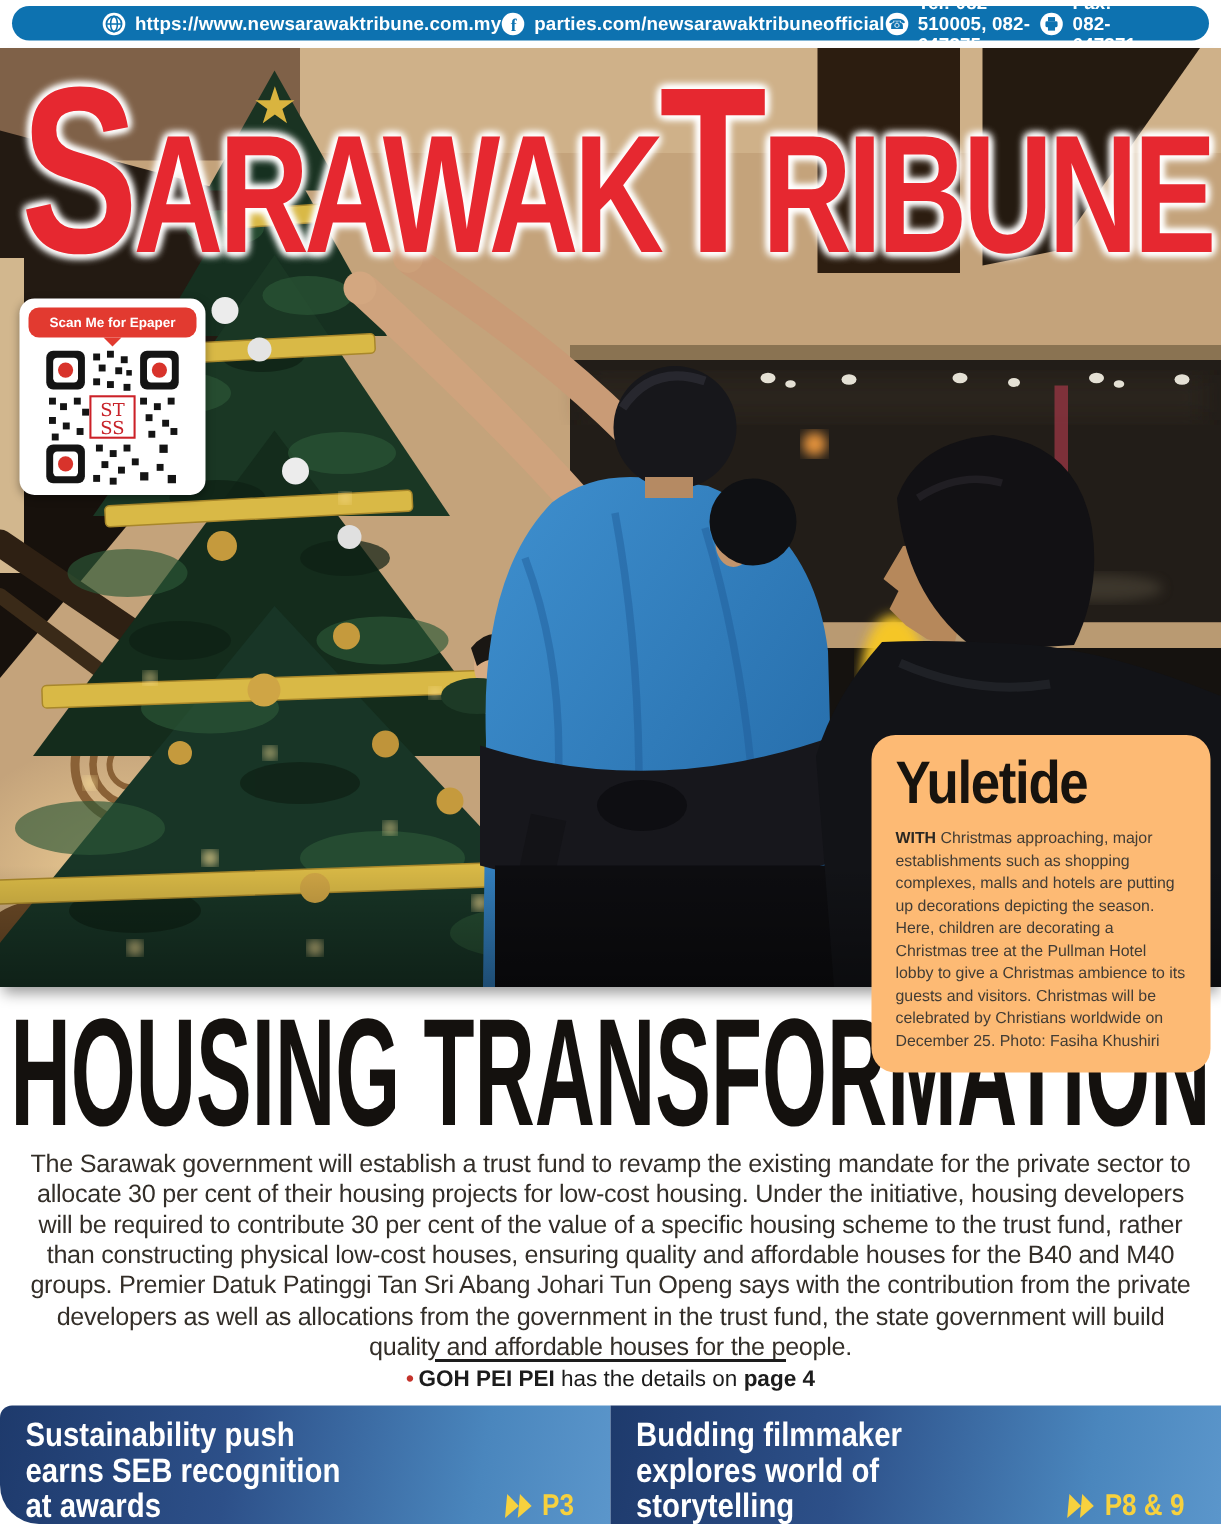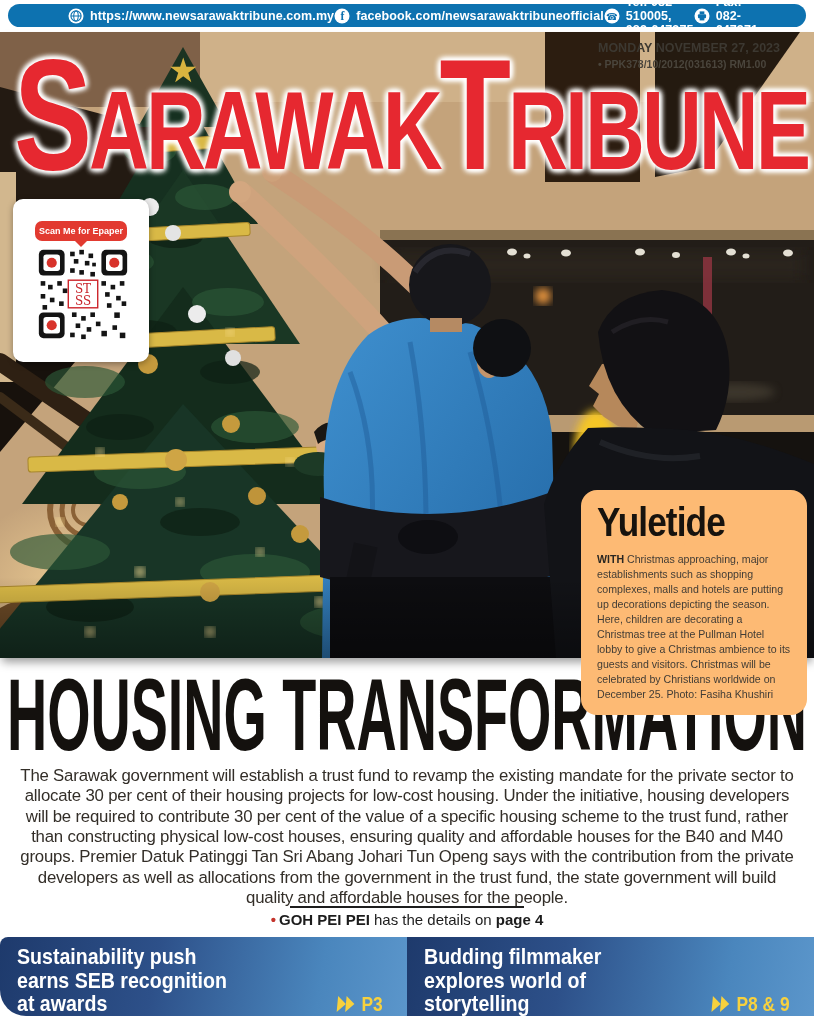--- a/index.html
+++ b/index.html
@@ -39,22 +39,22 @@
     text-shadow:0 0 5px #fff,0 0 9px #fff,0 2px 7px rgba(255,255,255,.95),2px 0 7px rgba(255,255,255,.95),-2px 0 7px rgba(255,255,255,.95),0 -2px 7px rgba(255,255,255,.95);
   }
   .brand .big { font-size:158px; }
   .brand .small { font-size:112px; }
   .dateblock { position:absolute; right:34px; top:8px; z-index:6; color:#3c3831; line-height:1.35; }
   .dateblock .d1 { font-size:12.5px; font-weight:bold; }
   .dateblock .d2 { font-size:10.5px; font-weight:bold; color:#4a453c; }
 
   
   .qr-card {
-    position:absolute; left:13px; top:167px; width:136px; z-index:6;
-    background:#fff; border-radius:10px; padding:22px; box-shadow:0 2px 6px rgba(0,0,0,.35);
+    position:absolute; left:13px; top:167px; width:124px; z-index:6;
+    background:#fff; border-radius:10px; padding:6px; box-shadow:0 2px 6px rgba(0,0,0,.35);
   }
   .qr-pill {
     position:relative; background:#e23a30; border-radius:7px; color:#fff;
     font-size:9px; font-weight:bold; text-align:center; padding:5px 2px; margin-bottom:7px;
   }
   .qr-pill:after {
     content:""; position:absolute; left:50%; bottom:-6px; transform:translateX(-50%);
     border:6px solid transparent; border-top-color:#e23a30; border-bottom:none;
   }
   .qr-svg { display:block; width:96px; height:92px; margin:0 auto; }
@@ -114,21 +114,21 @@
         <ellipse cx="8.5" cy="8.5" rx="2.4" ry="5.4" fill="none" stroke="#0d72b0" stroke-width="1.1"></ellipse>
         <line x1="3.1" y1="8.5" x2="13.9" y2="8.5" stroke="#0d72b0" stroke-width="1.1"></line>
       </svg>
       <span>https://www.newsarawaktribune.com.my</span>
     </div>
     <div class="topbar-item">
       <svg class="cicon" viewBox="0 0 17 17">
         <circle cx="8.5" cy="8.5" r="8" fill="#fff"></circle>
         <text x="9" y="13.2" text-anchor="middle" font-family="Liberation Serif, serif" font-weight="bold" font-size="12.5" fill="#0d72b0">f</text>
       </svg>
-      <span>facebook.com/newsarawaktribuneofficial</span>
+      <span>parties.com/newsarawaktribuneofficial</span>
     </div>
     <div class="topbar-item">
       <svg class="cicon" viewBox="0 0 17 17">
         <circle cx="8.5" cy="8.5" r="8" fill="#fff"></circle>
         <text x="8.5" y="12.4" text-anchor="middle" font-family="DejaVu Sans, sans-serif" font-size="10" fill="#0d72b0">☎</text>
       </svg>
       <span>Tel: 082-510005, 082-647375</span>
     </div>
     <div class="topbar-item">
       <svg class="cicon" viewBox="0 0 17 17">
@@ -307,24 +307,20 @@
         <path d="M598,300 Q612,262 662,258 Q718,264 728,320 Q734,362 716,398 L652,402 Q604,368 598,300 Z" fill="#121114"></path>
         <path d="M612,300 Q640,282 668,290" stroke="#26242a" stroke-width="5" fill="none" opacity=".7"></path>
         <path d="M588,396 Q556,432 544,472 L556,626 L814,626 L814,432 Q740,402 688,398 Q630,394 588,396 Z" fill="#121317"></path>
         <path d="M600,410 Q650,432 700,424" stroke="#23252b" stroke-width="6" fill="none" opacity=".8"></path>
       </g>
 
       <rect x="0" y="545" width="814" height="81" fill="url(#vig)"></rect>
     </svg>
 
     <div class="brand"><span class="big">S</span><span class="small">ARAWAK</span><span class="big">T</span><span class="small">RIBUNE</span></div>
-    <div class="dateblock">
-      <div class="d1">MONDAY NOVEMBER 27, 2023</div>
-      <div class="d2">• PPK378/10/2012(031613)  RM1.00</div>
-    </div>
 
     <div class="qr-card">
       <div class="qr-pill">Scan Me for Epaper</div>
       <svg class="qr-svg" viewBox="0 0 100 100">
         <rect x="0" y="0" width="100" height="100" fill="#fff"></rect>
         <g>
           <rect x="2" y="2" width="28" height="28" rx="5" fill="#141414"></rect>
             <rect x="7" y="7" width="18" height="18" rx="3" fill="#fff"></rect>
             <circle cx="16" cy="16" r="5.5" fill="#d8332b"></circle>
           <rect x="70" y="2" width="28" height="28" rx="5" fill="#141414"></rect>

